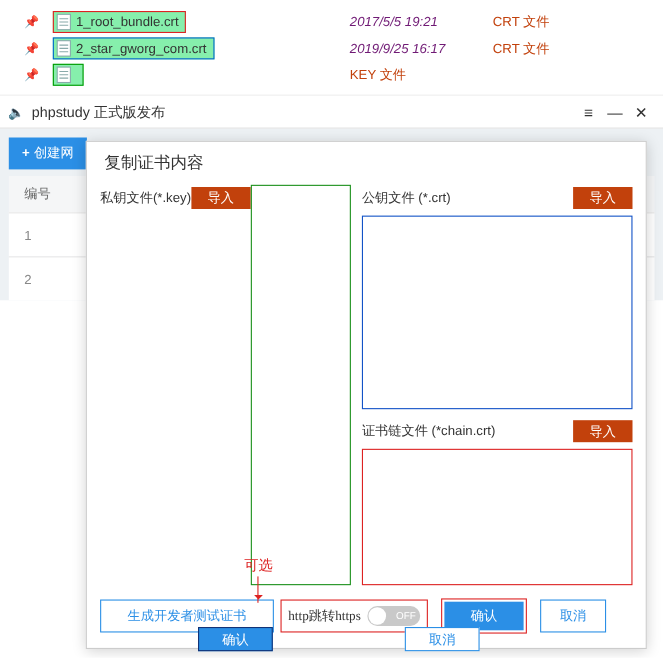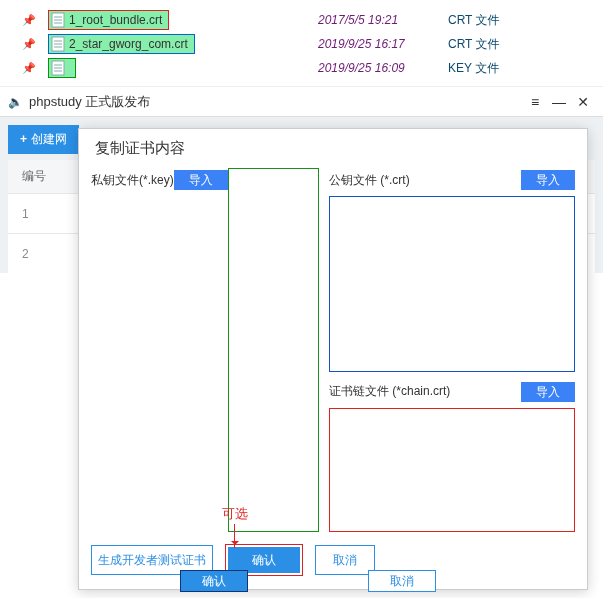--- a/index.html
+++ b/index.html
@@ -7,48 +7,48 @@
 .file-list { padding: 8px 0 0 0; }
 .file-row { display: flex; align-items: center; height: 24px; }
 .pin { width: 48px; display: flex; justify-content: flex-end; padding-right: 12px; color: #999; font-size: 11px; }
 .file-box { display: inline-flex; align-items: center; border: 1px solid; padding: 0 6px 0 2px; height: 20px; background: #86efac; }
 .file-box.red { border-color: #d22; }
 .file-box.blue { border-color: #06c; }
 .file-box.green { border-color: #090; }
 .file-icon { width: 14px; height: 16px; display: inline-flex; align-items: center; justify-content: center; margin-right: 4px; }
 .file-name-col { width: 270px; }
 .file-date { width: 130px; color: #701a75; font-style: italic; }
-.file-type { color: #0c4a6e; }
+.file-type { color: #c2410c; }
 .titlebar { display: flex; align-items: center; height: 30px; padding: 0 8px; border-top: 1px solid #eee; margin-top: 6px; }
 .titlebar .t-icon { margin-right: 6px; color: #555; }
 .titlebar .title { flex: 1; font-size: 13px; }
 .win-ctl { width: 24px; text-align: center; font-size: 14px; color: #333; cursor: pointer; }
 .hr { height: 1px; background: #ddd; }
 .toolbar { background: #edf1f4; padding: 8px 8px 0 8px; }
 .create-btn { background: #2b8fe6; color: #fff; padding: 6px 12px; font-size: 12px; display: inline-block; }
 .plus { font-weight: bold; margin-right: 4px; }
 .table-header { display: flex; padding: 8px 14px; color: #666; background: #f5f6f7; margin-top: 6px; }
 .row { display: flex; align-items: center; height: 40px; padding: 0 14px; border-top: 1px solid #e7e7e7; background: #fff; color: #888; }
 .dialog-back { position: absolute; left: 78px; top: 128px; width: 510px; height: 462px; background: #fff; border: 1px solid #ccc; box-shadow: 0 2px 12px rgba(0,0,0,.18); }
 .dlg-title { font-size: 15px; padding: 10px 16px 10px 16px; }
 .dlg-body { padding: 0 12px 10px 12px; display: flex; flex-direction: column; height: calc(100% - 40px); }
 .cols { display: flex; gap: 10px; flex: 1; }
 .col-left { width: 228px; display: flex; flex-direction: row; }
 .col-right { flex: 1; display: flex; flex-direction: column; }
 .field-head { display: flex; align-items: center; justify-content: space-between; height: 24px; margin-bottom: 4px; }
 .field-label { color: #333; font-size: 12px; }
-.import-btn { background: #3b82f6; color: #fff; width: 54px; text-align: center; height: 20px; line-height: 20px; font-size: 12px; cursor: pointer; }
+.import-btn { background: #c2410c; color: #fff; width: 54px; text-align: center; height: 20px; line-height: 20px; font-size: 12px; cursor: pointer; }
 .ta { flex: 1; border: 1px solid; resize: none; font-size: 11px; padding: 4px; outline: none; }
 .ta.green { border-color: #1a8f1a; }
 .ta.blue { border-color: #1253c7; }
 .ta.red { border-color: #d22; }
 .right-top { display: flex; flex-direction: column; flex: 0 0 56%; }
 .right-bot { display: flex; flex-direction: column; flex: 1; margin-top: 8px; }
 .footer { display: flex; align-items: center; gap: 6px; margin-top: 10px; height: 36px; }
-.footer .genbox { border: 1px solid #2b8fe6; color: #2b8fe6; height: 30px; display: inline-flex; align-items: center; padding: 0 6px; font-size: 12px; white-space: nowrap; }
+.footer .genbox { border: 1px solid #2b8fe6; color: #2b8fe6; height: 30px; display: inline-flex; align-items: center; padding: 0 24px; font-size: 12px; white-space: nowrap; }
 .footer .httpswrap { border: 1px solid #d22; height: 30px; display: inline-flex; align-items: center; padding: 0 6px; gap: 6px; }
 .toggle { width: 48px; height: 18px; background: #c9c9c9; border-radius: 9px; position: relative; font-size: 9px; color: #fff; display: flex; align-items: center; justify-content: flex-end; padding-right: 4px; }
 .toggle .knob { position: absolute; left: 1px; top: 1px; width: 16px; height: 16px; background: #fff; border-radius: 50%; }
 .btn-confirm-wrap { border: 1px solid #d22; padding: 2px; display: inline-block; margin-left: 6px; }
 .btn-confirm { background: #2b8fe6; color: #fff; width: 72px; height: 26px; display: inline-flex; align-items: center; justify-content: center; }
 .btn-cancel { border: 1px solid #2b8fe6; color: #2b8fe6; width: 60px; height: 30px; display: inline-flex; align-items: center; justify-content: center; margin-left: 6px; }
 .bottom-btns { position: absolute; left: 180px; bottom: 6px; display: flex; gap: 120px; }
 .b-btn { background: #2b8fe6; color: #fff; width: 68px; height: 22px; display: inline-flex; align-items: center; justify-content: center; font-size: 12px; border: 1px solid #137; }
 .b-btn.cancel { background: #fff; color: #2b8fe6; border: 1px solid #2b8fe6; }
 .anno-opt { position: absolute; color: #d22; font-size: 13px; }
@@ -103,21 +103,20 @@
         <span class="file-icon">
             <svg class="fileic" viewBox="0 0 14 16">
               <rect x="1" y="1" width="12" height="14" fill="#fff" stroke="#8aa"></rect>
               <line x1="3" y1="5" x2="11" y2="5" stroke="#8aa"></line>
               <line x1="3" y1="8" x2="11" y2="8" stroke="#8aa"></line>
               <line x1="3" y1="11" x2="11" y2="11" stroke="#8aa"></line>
             </svg>
           </span>
       </span>
     </span>
-    <span class="file-date">2019/9/25 16:09</span>
     <span class="file-type">KEY 文件</span>
   </div>
 </div>
 
 <div class="titlebar">
   <span class="t-icon">🔈</span>
   <span class="title">phpstudy 正式版发布</span>
   <span class="win-ctl">≡</span>
   <span class="win-ctl">—</span>
   <span class="win-ctl">✕</span>
@@ -162,20 +161,27 @@
           <div class="field-head">
             <span class="field-label">证书链文件 (*chain.crt)</span>
             <span class="import-btn">导入</span>
           </div>
           <textarea class="ta red" style=""></textarea>
         </div>
       </div>
     </div>
     <div class="footer">
       <span class="genbox">生成开发者测试证书</span>
+      <span class="httpswrap">
+        <span style="font-family:SimSun;font-size:12px;">http跳转https</span>
+        <span class="toggle">
+            <span class="knob"></span>
+            <span>OFF</span>
+          </span>
+      </span>
       <span class="btn-confirm-wrap">
         <span class="btn-confirm">确认</span>
       </span>
       <span class="btn-cancel">取消</span>
     </div>
   </div>
 </div>
 
 <span class="anno-opt" style="left:222px; top:505px;font-family:Liberation Serif, serif;">可选</span>
 <span class="anno-arrow" style="left:234px; top:524px; height:24px;"></span>

